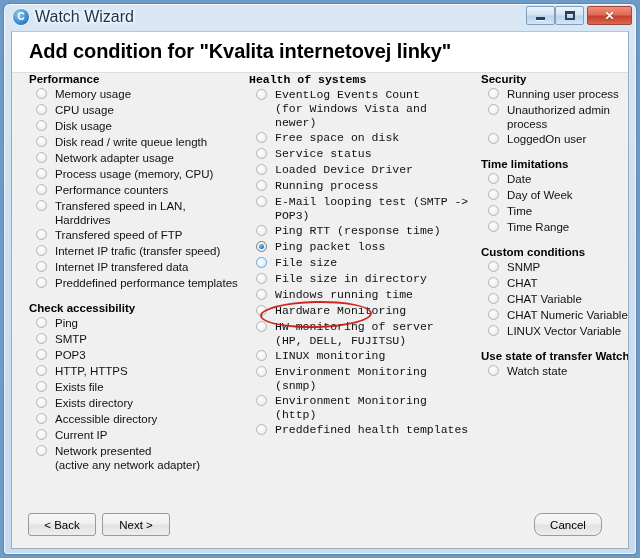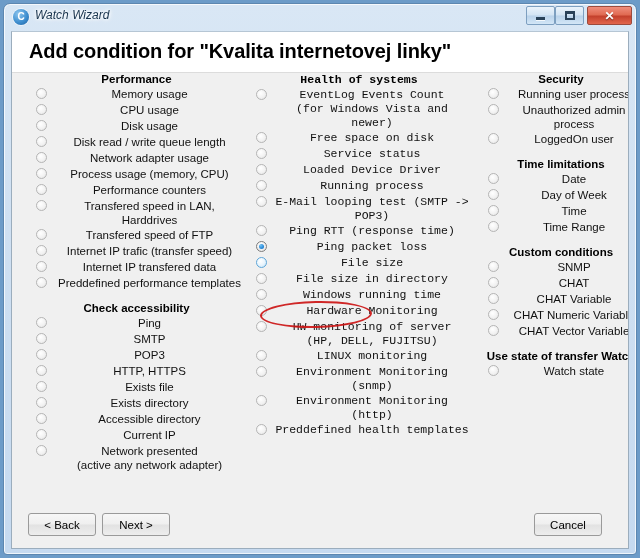--- a/index.html
+++ b/index.html
@@ -32,25 +32,24 @@
     width: 16px; height: 16px;
     border-radius: 50%;
     background: radial-gradient(circle at 35% 30%, #8fc6ee 0%, #3f8fd0 55%, #1d5f9e 100%);
     box-shadow: 0 0 0 1px rgba(255,255,255,0.55);
     display: flex; align-items: center; justify-content: center;
     font-size: 10px; font-weight: bold; color: #ffffff;
     line-height: 1;
   }
   #title-text {
     position: absolute; left: 31px; top: 4px;
-    font-size: 12px;
+    font-size: 16px;
     color: #18334d;
     text-shadow: 0 0 3px #ffffff, 0 0 4px #ffffff, 0 0 6px #ffffff;
     white-space: nowrap;
-    font-style: italic;
   }
 
   .capbtn {
     position: absolute; top: 2px;
     height: 19px;
     border: 1px solid #7d9fc0;
     border-radius: 2px;
     box-sizing: border-box;
     display: flex; align-items: center; justify-content: center;
     cursor: default;
@@ -89,21 +88,21 @@
   #page-title {
     position: absolute; left: 17px; top: 8px;
     font-size: 20px; font-weight: bold; color: #000000;
     white-space: nowrap;
     letter-spacing: -0.1px;
   }
 
   #columns {
     position: absolute; left: 0; top: 41px; right: 0; bottom: 48px;
   }
-  .column { position: absolute; top: 0; text-align: center; }
+  .column { position: absolute; top: 0; }
   #col-left   { left: 17px;  width: 215px; }
   #col-mid    { left: 237px; width: 220px; font-family: Liberation Mono, monospace; }
   #col-right  { left: 457px; width: 160px; margin-left: 12px; }
 
   .group-title {
     font-size: 11.5px; font-weight: bold; color: #000000;
     margin: 0 0 2px 0; padding: 0;
     white-space: nowrap;
   }
   .group-title.spaced { margin-top: 11px; }
@@ -168,21 +167,21 @@
     background: linear-gradient(to bottom, #f7f7f7 0%, #efefef 48%, #e2e2e2 52%, #ededed 100%);
     font-family: "Liberation Sans", sans-serif;
     font-size: 11.5px;
     color: #000000;
     cursor: default;
     display: flex; align-items: center; justify-content: center;
     padding: 0;
   }
   #btn-back   { left: 16px;  width: 68px; }
   #btn-next   { left: 90px;  width: 68px; }
-  #btn-cancel { right: 14px; width: 68px; }
+  #btn-cancel { right: 14px; width: 68px; border-radius: 8px; }
 </style>
 </head>
 <body>
 
 <div id="window">
 
   <div id="titlebar">
     <div id="title-icon">
       <span>C</span>
     </div>
@@ -412,21 +411,21 @@
           <div class="opt">
             <span class="radio"></span>
             <span class="label">CHAT Variable</span>
           </div>
           <div class="opt">
             <span class="radio"></span>
             <span class="label">CHAT Numeric Variable</span>
           </div>
           <div class="opt">
             <span class="radio"></span>
-            <span class="label">CHAT Vector Variable</span>
+            <span class="label">LINUX Vector Variable</span>
           </div>
           <div class="group-title spaced">Use state of transfer Watch</div>
           <div class="opt">
             <span class="radio"></span>
             <span class="label">Watch state</span>
           </div>
         </div>
       <div id="annot-ellipse"></div>
     </div>
 

